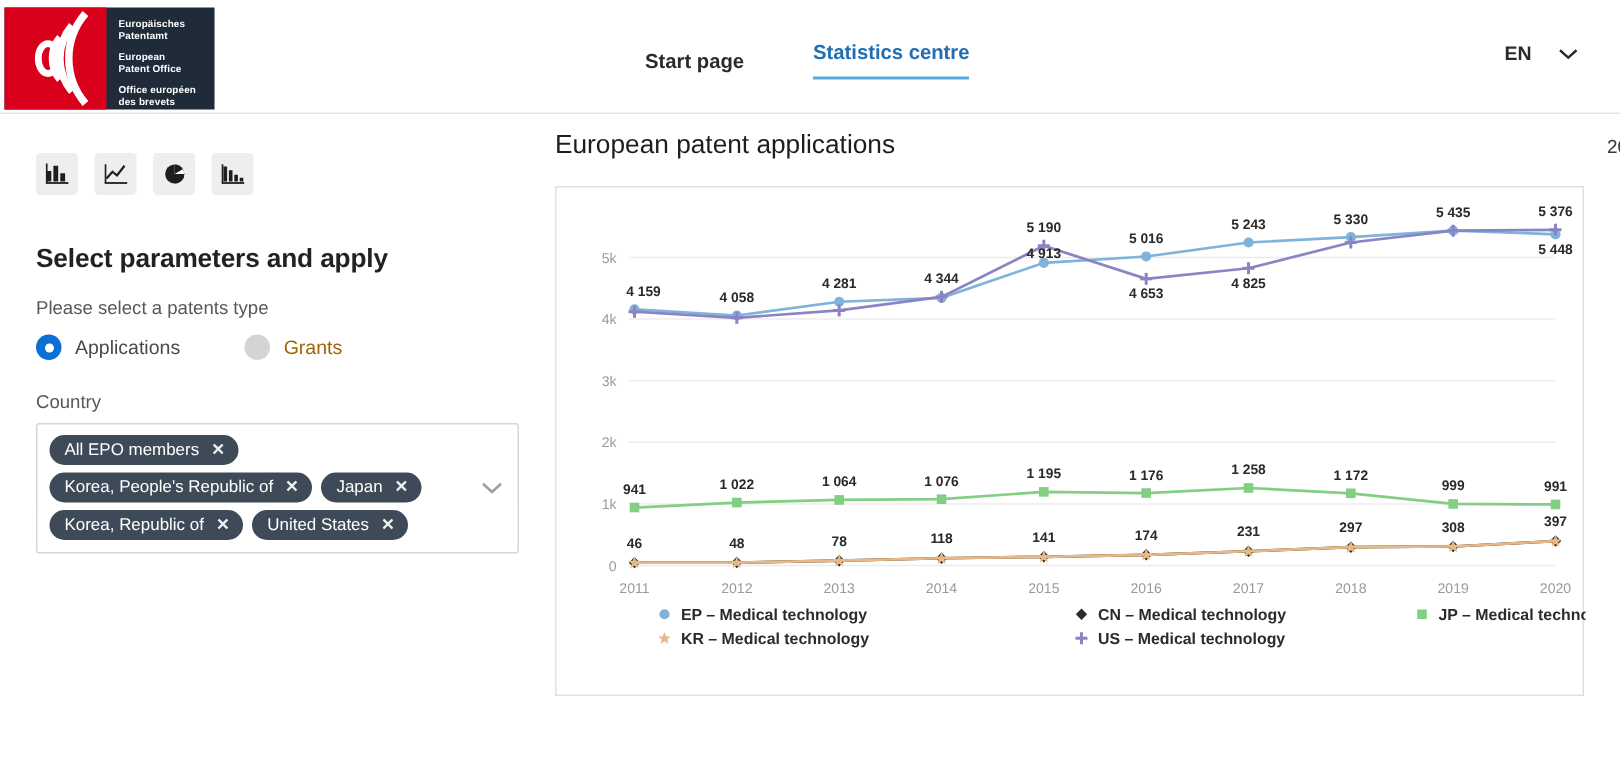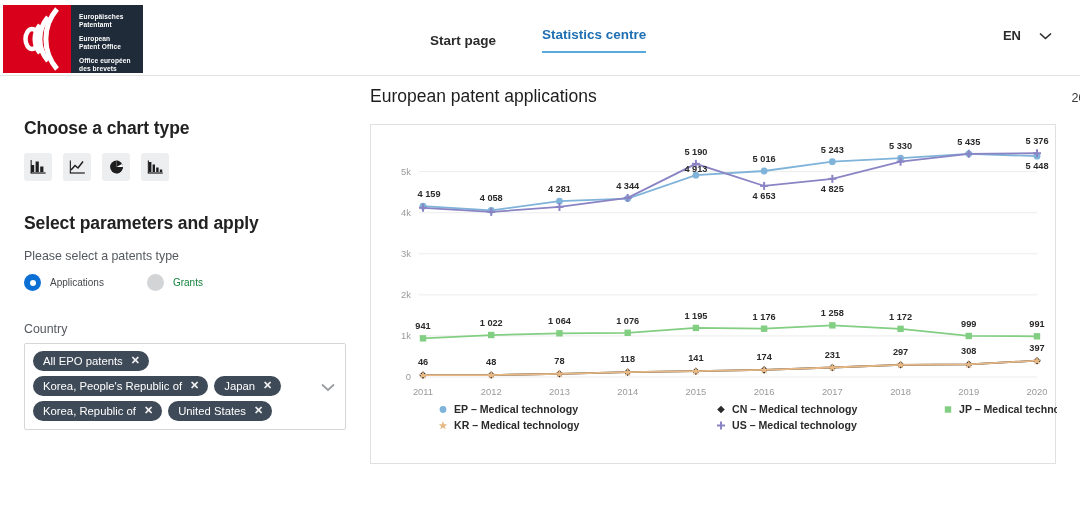--- a/index.html
+++ b/index.html
@@ -66,22 +66,22 @@
   .radios { display: flex; align-items: center; gap: 10px; margin-top: 11px; }
   .radio { display: flex; align-items: center; gap: 9px; cursor: pointer; }
   .dot {
     width: 17px; height: 17px; border-radius: 50%;
     background: #d2d4d6; display: flex; align-items: center; justify-content: center;
   }
   .dot.on { background: #0b6fd4; }
   .dot.on::after {
     content: ""; width: 6px; height: 6px; border-radius: 50%; background: #fff;
   }
-  .radio span { font-size: 10px; color: #46494d; }
-  .radio.off span { color: #15803d; }
+  .radio span { font-size: 13px; color: #46494d; }
+  .radio.off span { color: #a16207; }
 
   .selectbox {
     margin-top: 7px; width: 322px; border: 1px solid #d4d6d9; background: #fff;
     border-radius: 2px; padding: 7px 8px 8px 8px; position: relative;
     min-height: 62px;
   }
   .tags { display: flex; flex-wrap: wrap; gap: 5px 6px; width: 282px; }
   .tag {
     background: #3f4a58; color: #fff; border-radius: 11px;
     font-size: 11.3px; padding: 3px 9px 4px 10px;
@@ -144,21 +144,20 @@
         <svg width="13" height="8" viewBox="0 0 13 8">
             <path d="M1 1.5 L6.5 6.5 L12 1.5" fill="none" stroke="#2b2b2b" stroke-width="1.6"></path>
           </svg>
       </span>
     </div>
   </div>
 
   <div class="left">
 
 
-    <div class="h-sub" style="margin-top:30px">Choose a chart type</div>
 
     <div class="charttypes">
       <div class="ct-btn">
         <svg width="17" height="16" viewBox="0 0 17 16">
           <rect x="1" y="6" width="3.2" height="7" fill="#1e1e1e"></rect>
           <rect x="5.6" y="2.5" width="3.2" height="10.5" fill="#1e1e1e"></rect>
           <rect x="10.2" y="7.5" width="3.2" height="5.5" fill="#1e1e1e"></rect>
           <rect x="0.6" y="13.4" width="15" height="1.2" fill="#1e1e1e"></rect>
           <rect x="0.6" y="1" width="1.1" height="13" fill="#1e1e1e"></rect>
         </svg>
@@ -198,26 +197,26 @@
       <label class="radio">
         <span class="dot on"></span>
         <span>Applications</span>
       </label>
       <label class="radio off" style="margin-left:33px">
         <span class="dot"></span>
         <span>Grants</span>
       </label>
     </div>
 
-    <div class="fieldlabel" style="margin-top:31px">Country</div>
+    <div class="fieldlabel" style="margin-top:21px">Country</div>
 
     <div class="selectbox">
       <div class="tags">
         <span class="tag">
-          <span>All EPO patents</span>
+          <span>All EPO members</span>
           <span class="x">✕</span>
         </span>
         <span class="tag">
           <span>Korea, People's Republic of</span>
           <span class="x">✕</span>
         </span>
         <span class="tag">
           <span>Japan</span>
           <span class="x">✕</span>
         </span>

